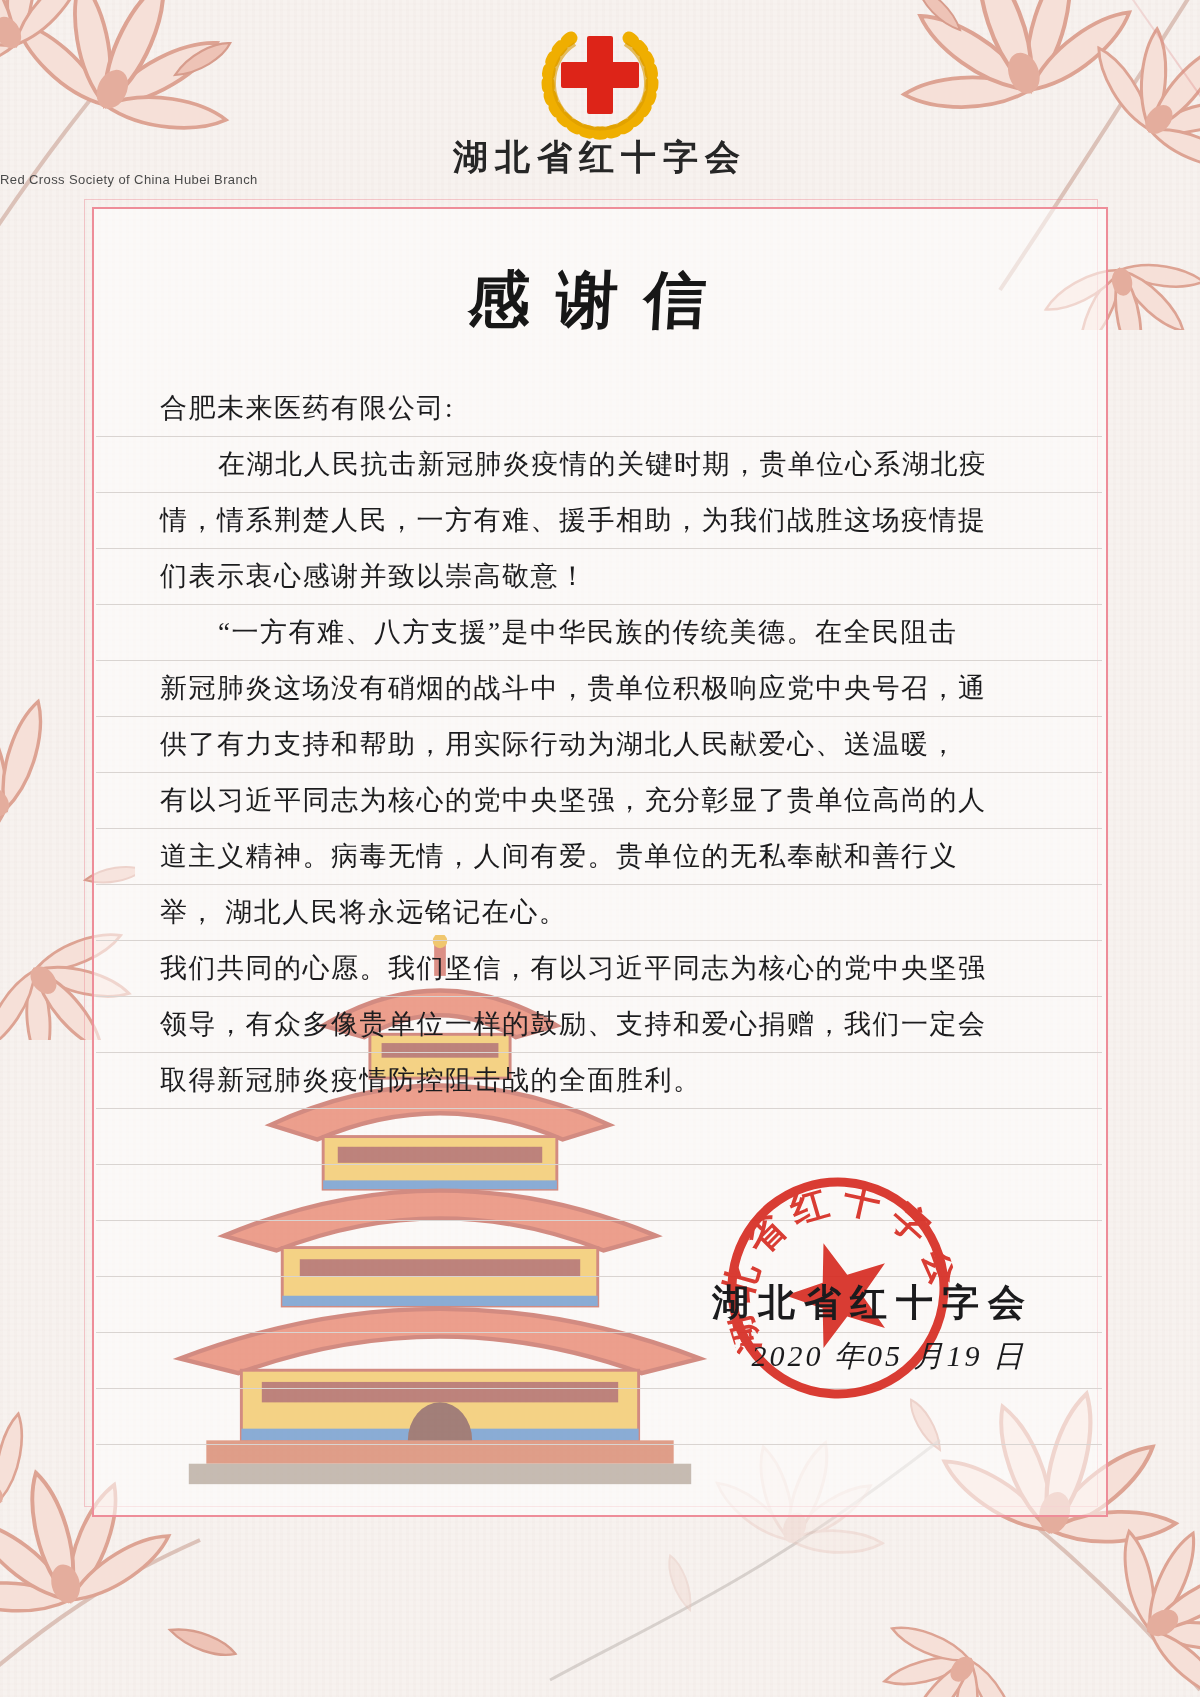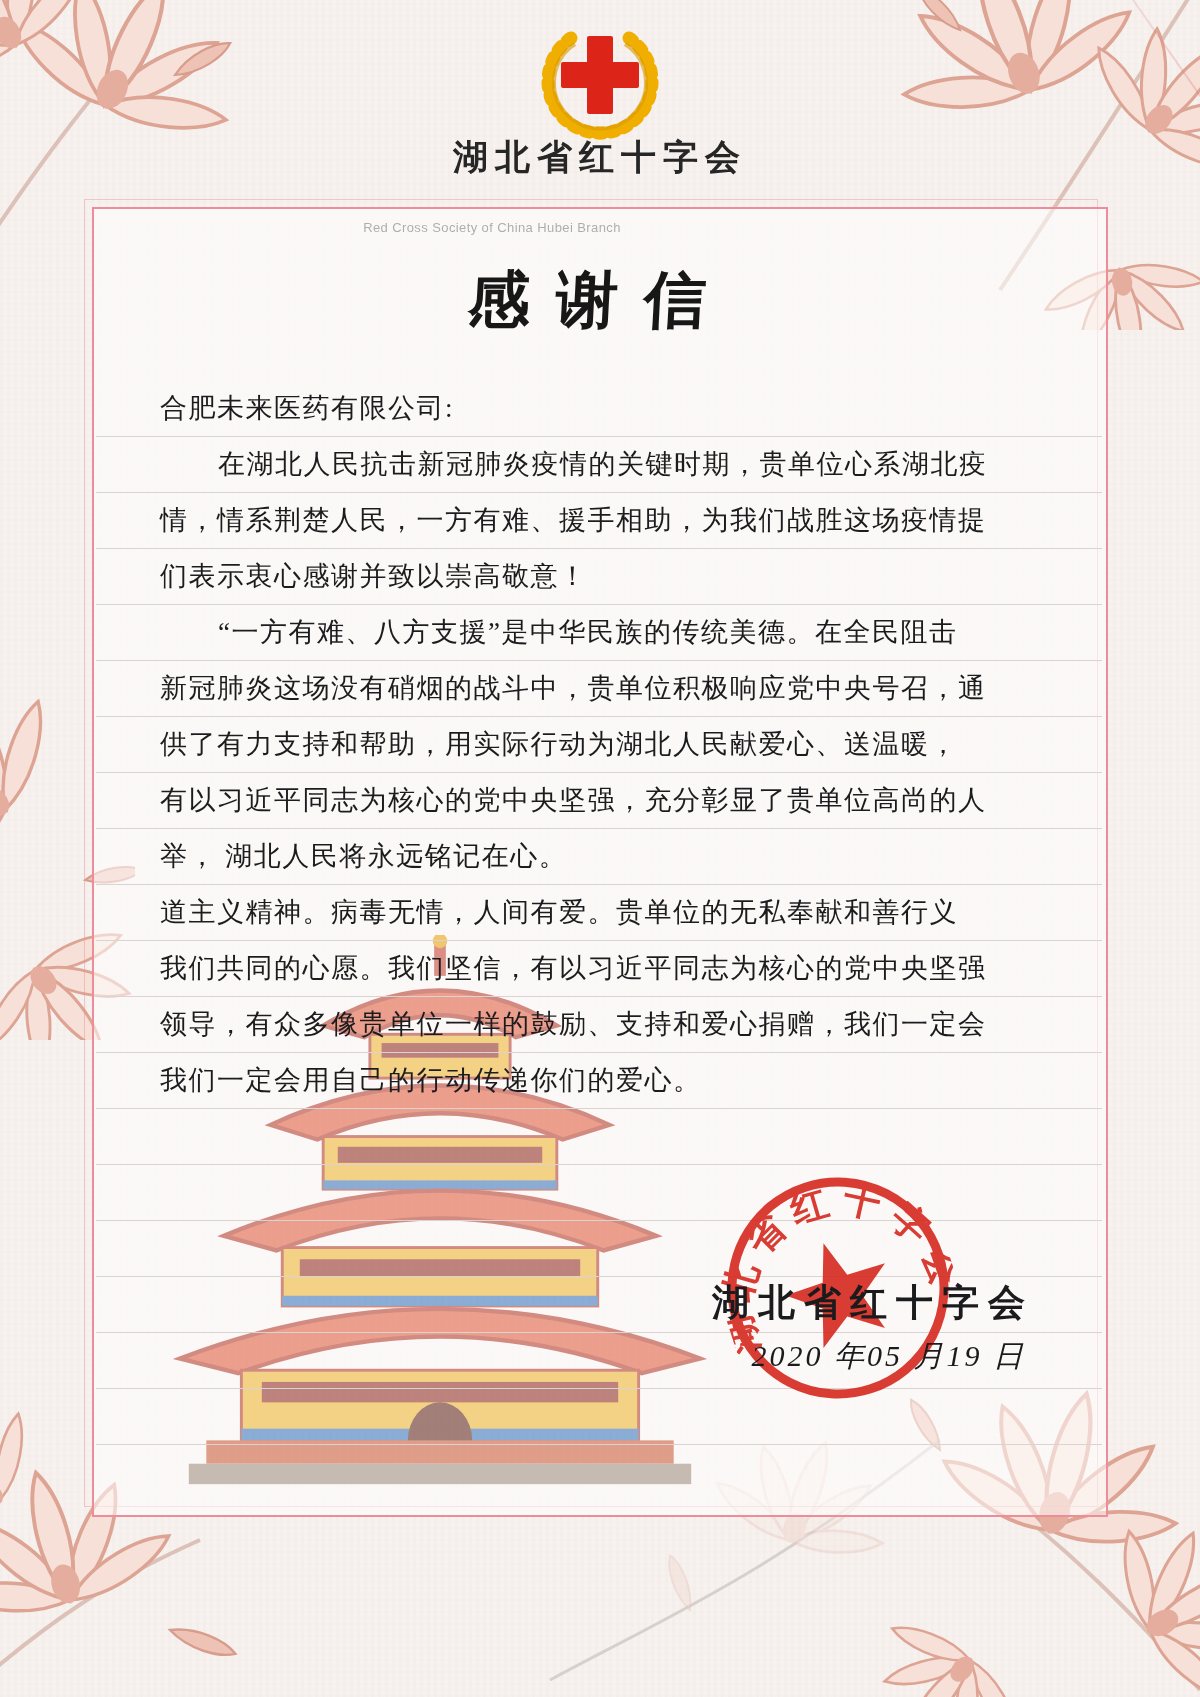--- a/index.html
+++ b/index.html
@@ -6,22 +6,22 @@
   body{font-family:"Liberation Serif","DejaVu Serif",serif;background:#e9e2de;}
   .page{position:relative;width:1200px;height:1697px;overflow:hidden;margin:0 auto;
         background:#f7f2ef;
         background-image:repeating-linear-gradient(90deg, rgba(180,150,140,0.03) 0 3px, transparent 3px 7px),
                          repeating-linear-gradient(0deg, rgba(180,150,140,0.02) 0 2px, transparent 2px 6px);}
   .deco{position:absolute;pointer-events:none;}
   
   .emblem{position:absolute;left:533px;top:22px;width:134px;height:126px;}
   .org-cn{position:absolute;left:0;top:134px;width:1200px;text-align:center;
           font-size:35px;font-weight:bold;color:#262626;letter-spacing:7px;}
-  .org-en{position:absolute;left:0;top:172px;width:984px;text-align:center;
-          font-size:13px;color:#4a4a4a;letter-spacing:0.4px;font-family:"Liberation Sans",sans-serif;margin-top:48px;}
+  .org-en{position:absolute;left:0;top:172px;width:984px;text-align:left;
+          font-size:13px;color:#4a4a4a;letter-spacing:0.4px;font-family:"Liberation Sans",sans-serif;}
   
   .frame-outer{position:absolute;left:92px;top:207px;width:1012px;height:1306px;
                border:2px solid #ee8d99;background:rgba(255,255,255,0.55);}
   .frame-ghost{position:absolute;left:84px;top:199px;width:1012px;height:1306px;
                border:1px solid rgba(238,141,153,0.45);}
   
   .rules{position:absolute;left:96px;top:381px;width:1006px;height:1080px;
          background:repeating-linear-gradient(180deg, transparent 0 55px, #d9d4d1 55px 56px);}
   
   .title{position:absolute;left:0;top:258px;width:1200px;text-align:center;
@@ -160,25 +160,25 @@
 
   <div class="body-lines">
     <div class="bl">合肥未来医药有限公司:</div>
     <div class="bl indent">在湖北人民抗击新冠肺炎疫情的关键时期，贵单位心系湖北疫</div>
     <div class="bl">情，情系荆楚人民，一方有难、援手相助，为我们战胜这场疫情提</div>
     <div class="bl">们表示衷心感谢并致以崇高敬意！</div>
     <div class="bl indent">“一方有难、八方支援”是中华民族的传统美德。在全民阻击</div>
     <div class="bl">新冠肺炎这场没有硝烟的战斗中，贵单位积极响应党中央号召，通</div>
     <div class="bl">供了有力支持和帮助，用实际行动为湖北人民献爱心、送温暖，</div>
     <div class="bl">有以习近平同志为核心的党中央坚强，充分彰显了贵单位高尚的人</div>
+    <div class="bl">道主义精神。病毒无情，人间有爱。贵单位的无私奉献和善行义</div>
     <div class="bl">举， 湖北人民将永远铭记在心。</div>
-    <div class="bl">道主义精神。病毒无情，人间有爱。贵单位的无私奉献和善行义</div>
     <div class="bl">我们共同的心愿。我们坚信，有以习近平同志为核心的党中央坚强</div>
     <div class="bl">领导，有众多像贵单位一样的鼓励、支持和爱心捐赠，我们一定会</div>
-    <div class="bl">我们一定会用自己的行动传递你们的爱心。</div>
+    <div class="bl">取得新冠肺炎疫情防控阻击战的全面胜利。</div>
   </div>
 
   <svg class="seal" viewBox="0 0 232 232">
     <circle cx="116" cy="116" r="106" fill="none" stroke="#d6281e" stroke-width="9"></circle>
     <path id="sealArc" d="M 26,158 A 93,93 0 1 1 206,158" fill="none"></path>
     <text font-size="37" font-weight="bold" fill="#d6281e" font-family="'Liberation Serif',serif" letter-spacing="10">
       <textPath href="#sealArc" startOffset="8">湖北省红十字会</textPath>
     </text>
     <path transform="translate(116,124)" fill="#d6281e" d="M0,-55 L12.9,-17.8 L52.3,-17 L20.9,6.8 L32.3,44.5 L0,22 L-32.3,44.5 L-20.9,6.8 L-52.3,-17 L-12.9,-17.8 Z"></path>
   </svg>

